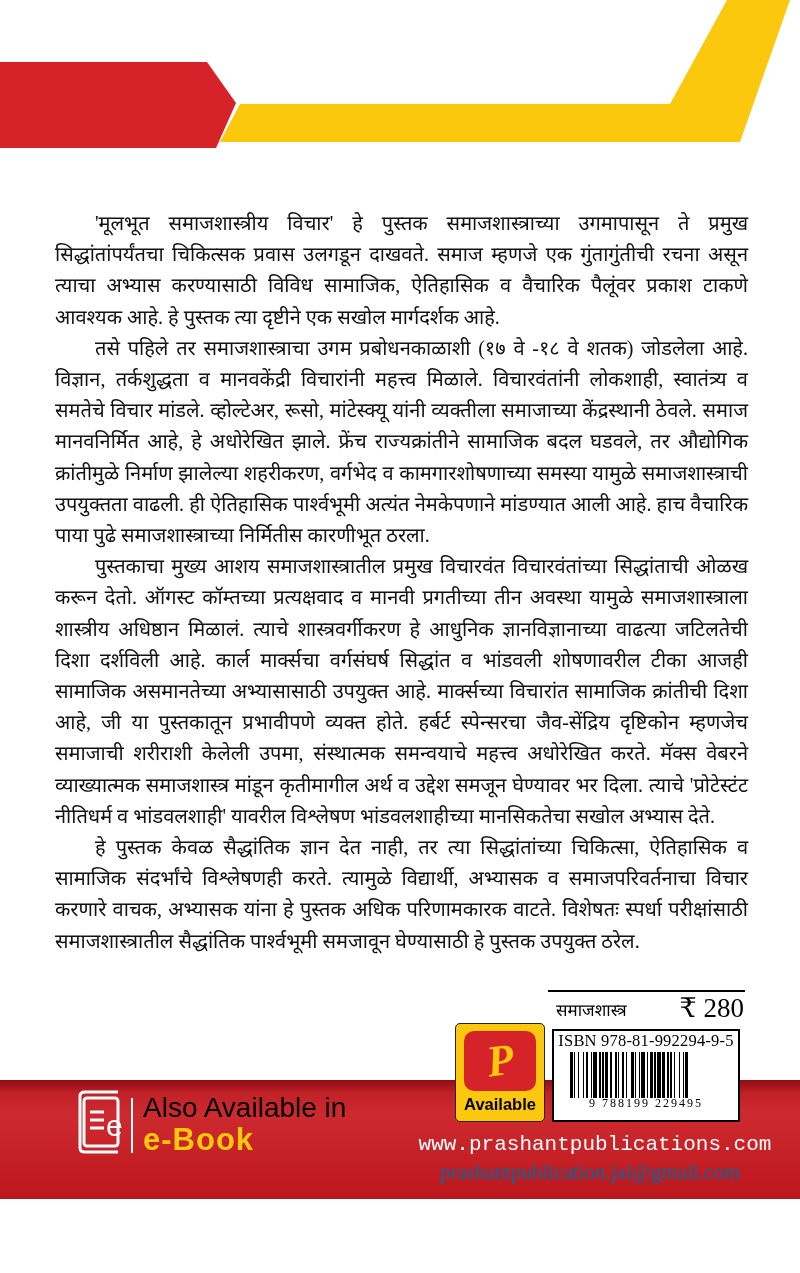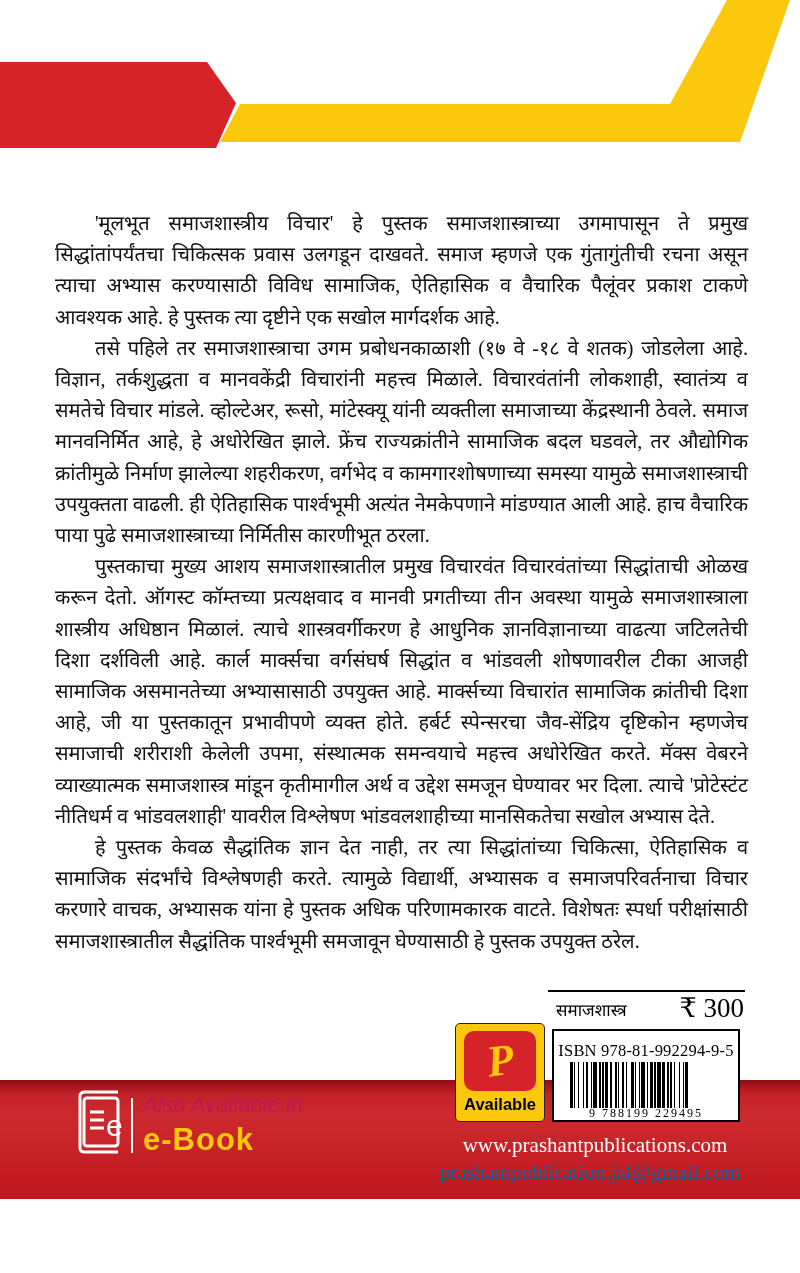--- a/index.html
+++ b/index.html
@@ -10,46 +10,46 @@
   
   .bodytext{position:absolute;left:55px;top:208px;width:693px;color:#111;
             font-size:20px;line-height:31.2px;text-align:justify;}
   .bodytext p{margin:0;text-indent:40px;}
   
   .priceline{position:absolute;left:548px;top:990px;width:197px;height:2px;background:#000;}
   .category{position:absolute;left:556px;top:998px;width:110px;font-size:17px;color:#000;}
   .price{position:absolute;left:640px;top:992px;width:104px;font-size:27px;color:#000;text-align:right;}
   .barcodebox{position:absolute;left:552px;top:1029px;width:188px;height:93px;background:#fff;
               border:2px solid #000;box-sizing:border-box;z-index:5;text-align:center;}
-  .isbn{font-size:16.5px;color:#000;margin-top:10px;letter-spacing:.2px;}
+  .isbn{font-size:16.5px;color:#000;margin-top:0;letter-spacing:.2px;}
   .bars{height:46px;margin:1px 10px 0 16px;display:flex;align-items:stretch;}
   .bars div{height:100%;}
   .bdigits{font-size:12px;color:#000;letter-spacing:2px;margin-top:-2px;}
   
   .plogo{position:absolute;left:455px;top:1023px;width:90px;height:99px;background:#fcc80d;
          border:1px solid #222;border-radius:5px;box-sizing:border-box;z-index:5;text-align:center;}
   .plogo .inner{margin:7px 8px 0 8px;height:60px;background:#d62329;border-radius:10px;
                 display:flex;align-items:center;justify-content:center;}
   .plogo .mono{color:#fcc80d;font-size:44px;font-style:italic;font-weight:bold;
                font-family:"Liberation Serif",serif;transform:rotate(-8deg);line-height:1;}
   .plogo .pname{color:#000;font-weight:bold;font-size:16.5px;margin-top:4px;
                 font-family:"Liberation Sans","DejaVu Sans",sans-serif;}
   
   .band{position:absolute;left:0;top:1080px;width:800px;height:193px;
         background:linear-gradient(180deg,#8e0d13 0%,#c22127 7%,#cd2a30 18%,#c0191f 55%,#a21016 85%,#900c11 100%);}
   .ebicon{position:absolute;left:70px;top:1090px;}
   .vline{position:absolute;left:131px;top:1098px;width:2px;height:55px;background:#fff;}
-  .also{position:absolute;left:143px;top:1092px;color:#be185d;font-size:22px;
-        font-family:"Liberation Sans","DejaVu Sans",sans-serif;font-style:italic;}
+  .also{position:absolute;left:143px;top:1092px;color:#000000;font-size:28px;
+        font-family:"Liberation Sans","DejaVu Sans",sans-serif;}
   .ebook{position:absolute;left:143px;top:1122px;color:#fcc80d;font-size:31px;font-weight:bold;
          letter-spacing:1px;font-family:"Liberation Sans","DejaVu Sans",sans-serif;}
   .eburl{position:absolute;left:74px;top:1155px;color:#fff;font-size:23px;
          font-family:"Liberation Sans","DejaVu Sans",sans-serif;}
   .site{position:absolute;left:410px;top:1133px;width:370px;text-align:center;color:#fff;
-        font-size:21px;font-family:Liberation Serif, serif;}
+        font-size:21px;font-family:Liberation Mono, monospace;}
   .mail{position:absolute;left:400px;top:1160px;width:380px;text-align:center;color:#0369a1;
         font-size:21px;font-family:"Liberation Serif",serif;}
 </style>
 </head>
 <body>
 
 <div class="page">
 
   <svg class="hdr" viewBox="0 0 800 170">
     <polygon points="240,104 670,104 727,0 790,0 740,142 220,142" fill="#fcc80d"></polygon>
@@ -58,21 +58,21 @@
 
   <div class="bodytext">
     <p>'मूलभूत समाजशास्त्रीय विचार' हे पुस्तक समाजशास्त्राच्या उगमापासून ते प्रमुख सिद्धांतांपर्यंतचा चिकित्सक प्रवास उलगडून दाखवते. समाज म्हणजे एक गुंतागुंतीची रचना असून त्याचा अभ्यास करण्यासाठी विविध सामाजिक, ऐतिहासिक व वैचारिक पैलूंवर प्रकाश टाकणे आवश्यक आहे. हे पुस्तक त्या दृष्टीने एक सखोल मार्गदर्शक आहे.</p>
     <p>तसे पहिले तर समाजशास्त्राचा उगम प्रबोधनकाळाशी (१७ वे -१८ वे शतक) जोडलेला आहे. विज्ञान, तर्कशुद्धता व मानवकेंद्री विचारांनी महत्त्व मिळाले. विचारवंतांनी लोकशाही, स्वातंत्र्य व समतेचे विचार मांडले. व्होल्टेअर, रूसो, मांटेस्क्यू यांनी व्यक्तीला समाजाच्या केंद्रस्थानी ठेवले. समाज मानवनिर्मित आहे, हे अधोरेखित झाले. फ्रेंच राज्यक्रांतीने सामाजिक बदल घडवले, तर औद्योगिक क्रांतीमुळे निर्माण झालेल्या शहरीकरण, वर्गभेद व कामगारशोषणाच्या समस्या यामुळे समाजशास्त्राची उपयुक्तता वाढली. ही ऐतिहासिक पार्श्वभूमी अत्यंत नेमकेपणाने मांडण्यात आली आहे. हाच वैचारिक पाया पुढे समाजशास्त्राच्या निर्मितीस कारणीभूत ठरला.</p>
     <p>पुस्तकाचा मुख्य आशय समाजशास्त्रातील प्रमुख विचारवंत विचारवंतांच्या सिद्धांताची ओळख करून देतो. ऑगस्ट कॉम्तच्या प्रत्यक्षवाद व मानवी प्रगतीच्या तीन अवस्था यामुळे समाजशास्त्राला शास्त्रीय अधिष्ठान मिळालं. त्याचे शास्त्रवर्गीकरण हे आधुनिक ज्ञानविज्ञानाच्या वाढत्या जटिलतेची दिशा दर्शविली आहे. कार्ल मार्क्सचा वर्गसंघर्ष सिद्धांत व भांडवली शोषणावरील टीका आजही सामाजिक असमानतेच्या अभ्यासासाठी उपयुक्त आहे. मार्क्सच्या विचारांत सामाजिक क्रांतीची दिशा आहे, जी या पुस्तकातून प्रभावीपणे व्यक्त होते. हर्बर्ट स्पेन्सरचा जैव-सेंद्रिय दृष्टिकोन  म्हणजेच समाजाची शरीराशी केलेली उपमा, संस्थात्मक समन्वयाचे महत्त्व अधोरेखित करते. मॅक्स वेबरने व्याख्यात्मक समाजशास्त्र मांडून कृतीमागील अर्थ व उद्देश समजून घेण्यावर भर दिला. त्याचे 'प्रोटेस्टंट नीतिधर्म व भांडवलशाही' यावरील विश्लेषण भांडवलशाहीच्या मानसिकतेचा सखोल अभ्यास देते.</p>
     <p>हे पुस्तक केवळ सैद्धांतिक ज्ञान देत नाही, तर त्या सिद्धांतांच्या चिकित्सा, ऐतिहासिक व सामाजिक संदर्भांचे विश्लेषणही करते. त्यामुळे विद्यार्थी, अभ्यासक व समाजपरिवर्तनाचा विचार करणारे वाचक, अभ्यासक यांना हे पुस्तक अधिक परिणामकारक वाटते. विशेषतः स्पर्धा परीक्षांसाठी समाजशास्त्रातील सैद्धांतिक पार्श्वभूमी समजावून घेण्यासाठी हे पुस्तक उपयुक्त ठरेल.</p>
   </div>
 
   <div class="priceline"></div>
   <div class="category">समाजशास्त्र</div>
-  <div class="price">₹ 300</div>
+  <div class="price">₹ 280</div>
 
   <div class="barcodebox">
     <div class="isbn">ISBN 978-81-992294-9-5</div>
     <div class="bars" id="bars">
         <div style="width: 2.6px; background: rgb(0, 0, 0);"></div>
         <div style="width: 1.3px; background: rgb(255, 255, 255);"></div>
         <div style="width: 1.3px; background: rgb(0, 0, 0);"></div>
         <div style="width: 2.6px; background: rgb(255, 255, 255);"></div>
         <div style="width: 1.3px; background: rgb(0, 0, 0);"></div>
         <div style="width: 3.9px; background: rgb(255, 255, 255);"></div>

